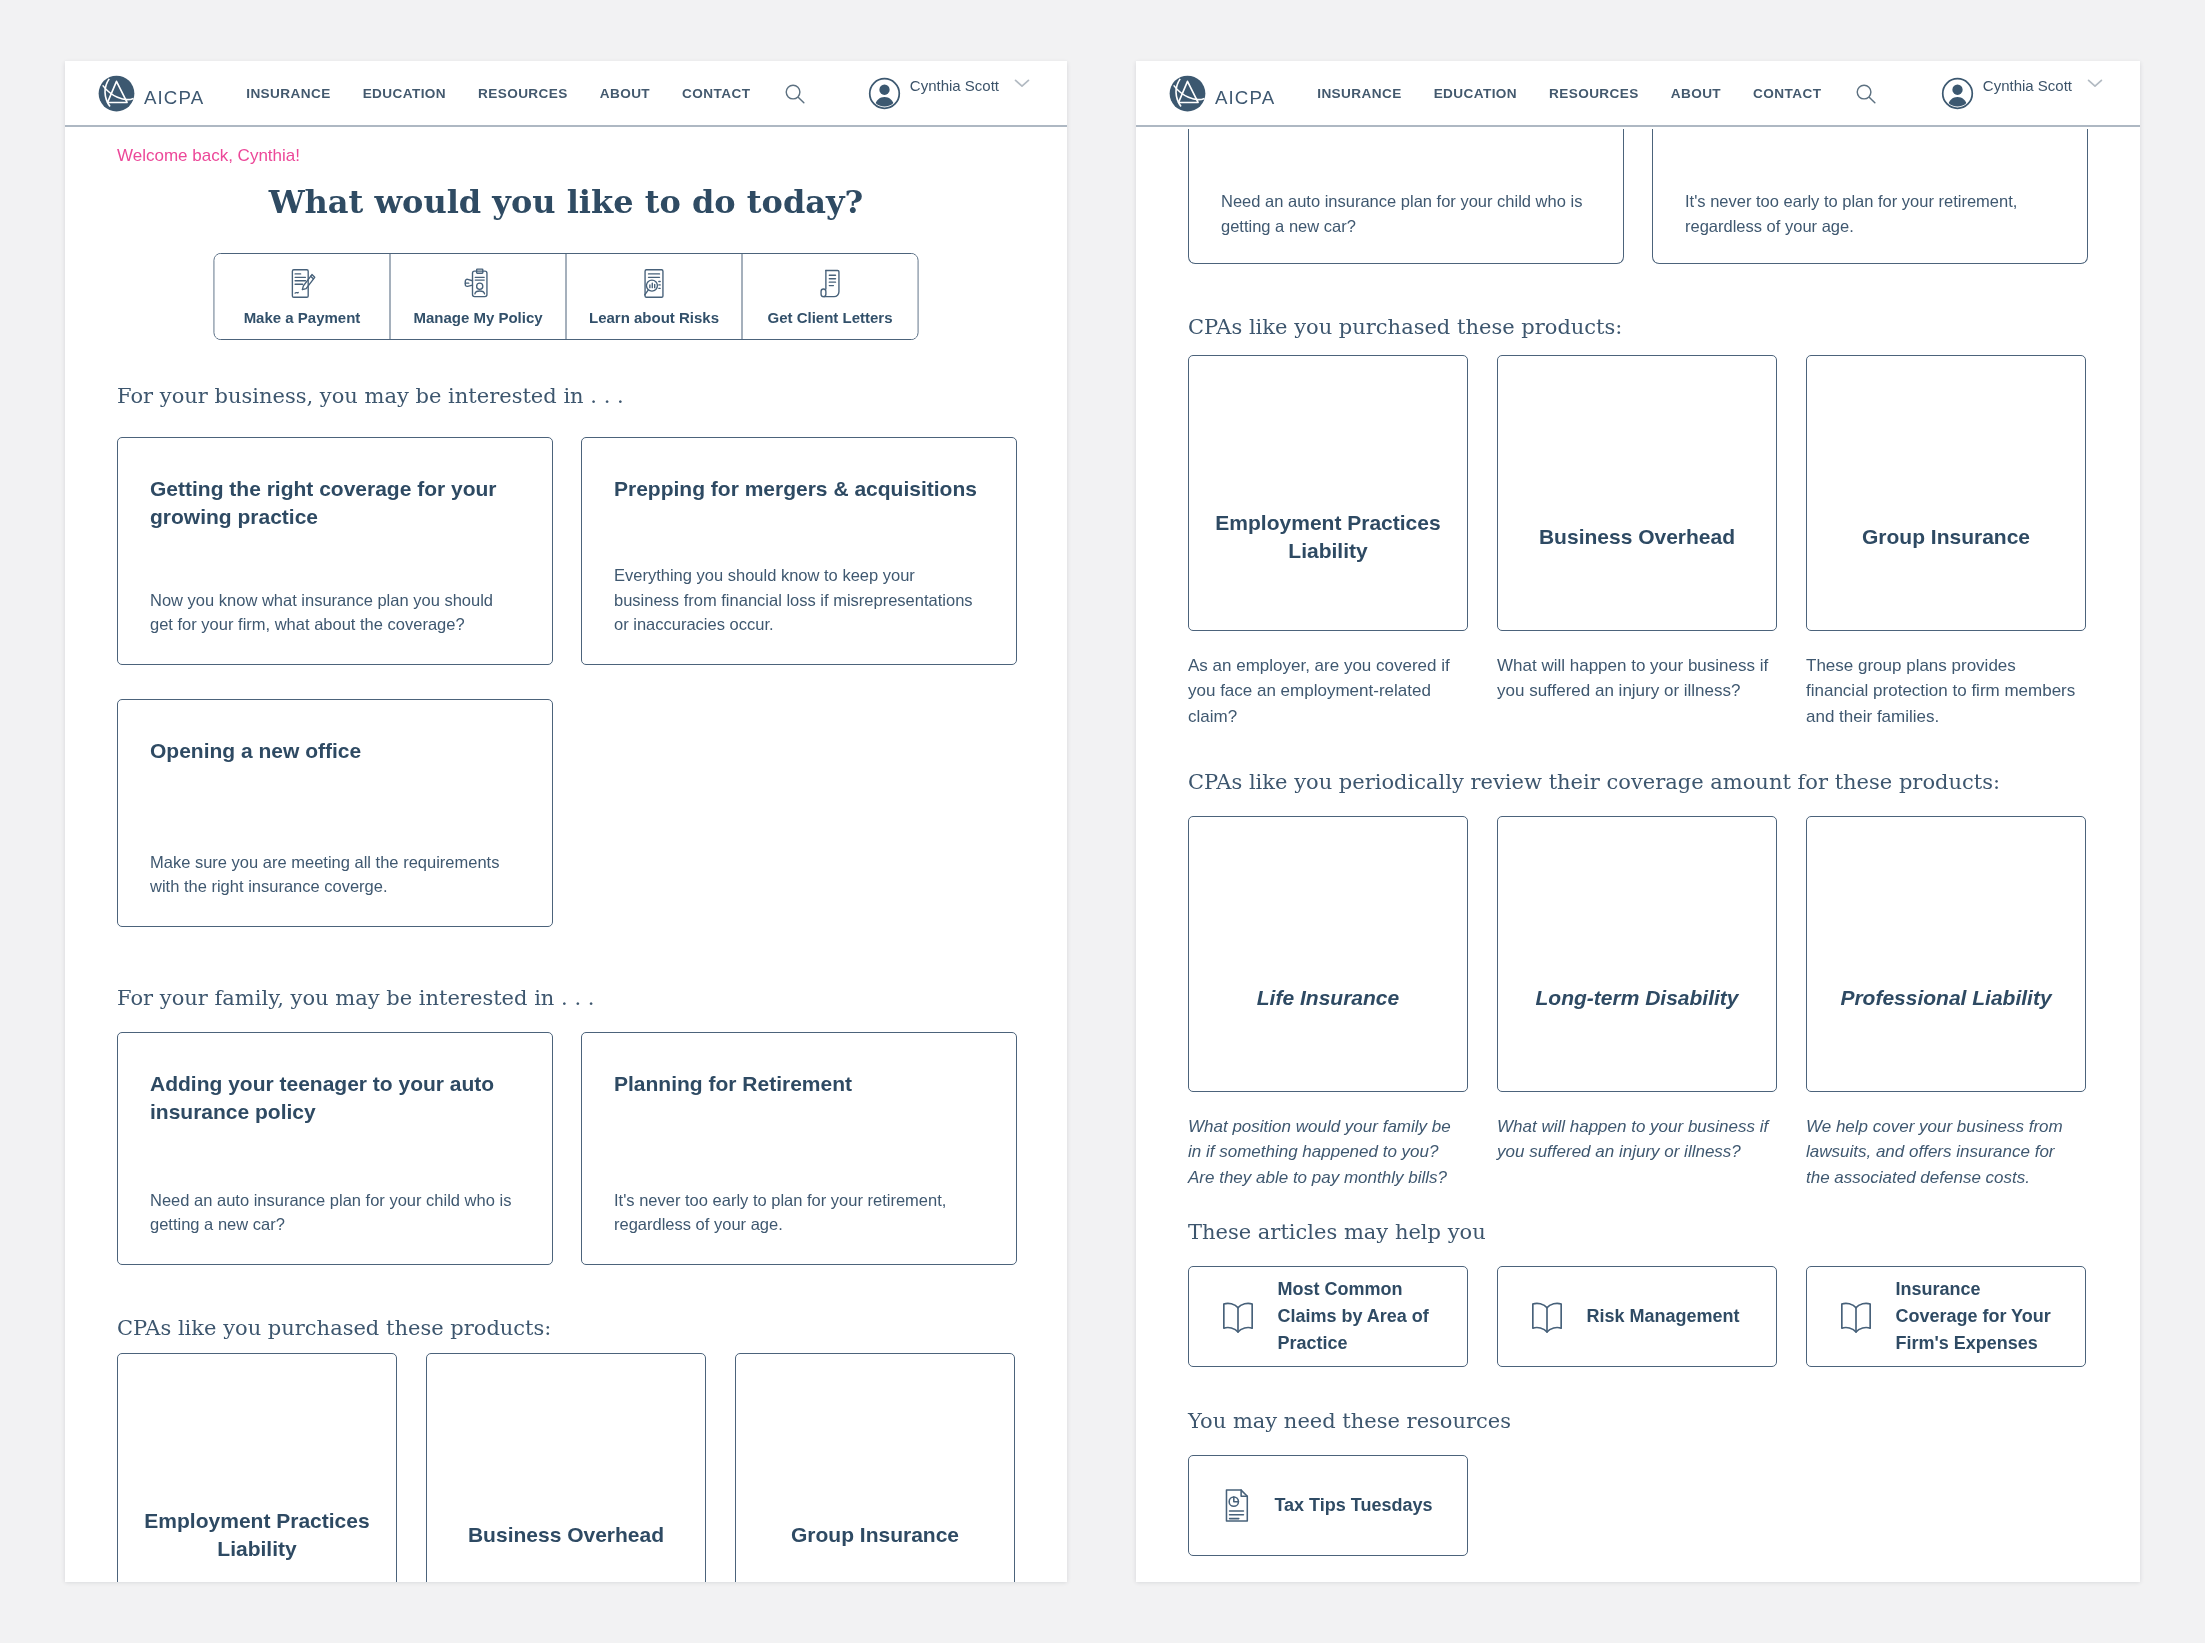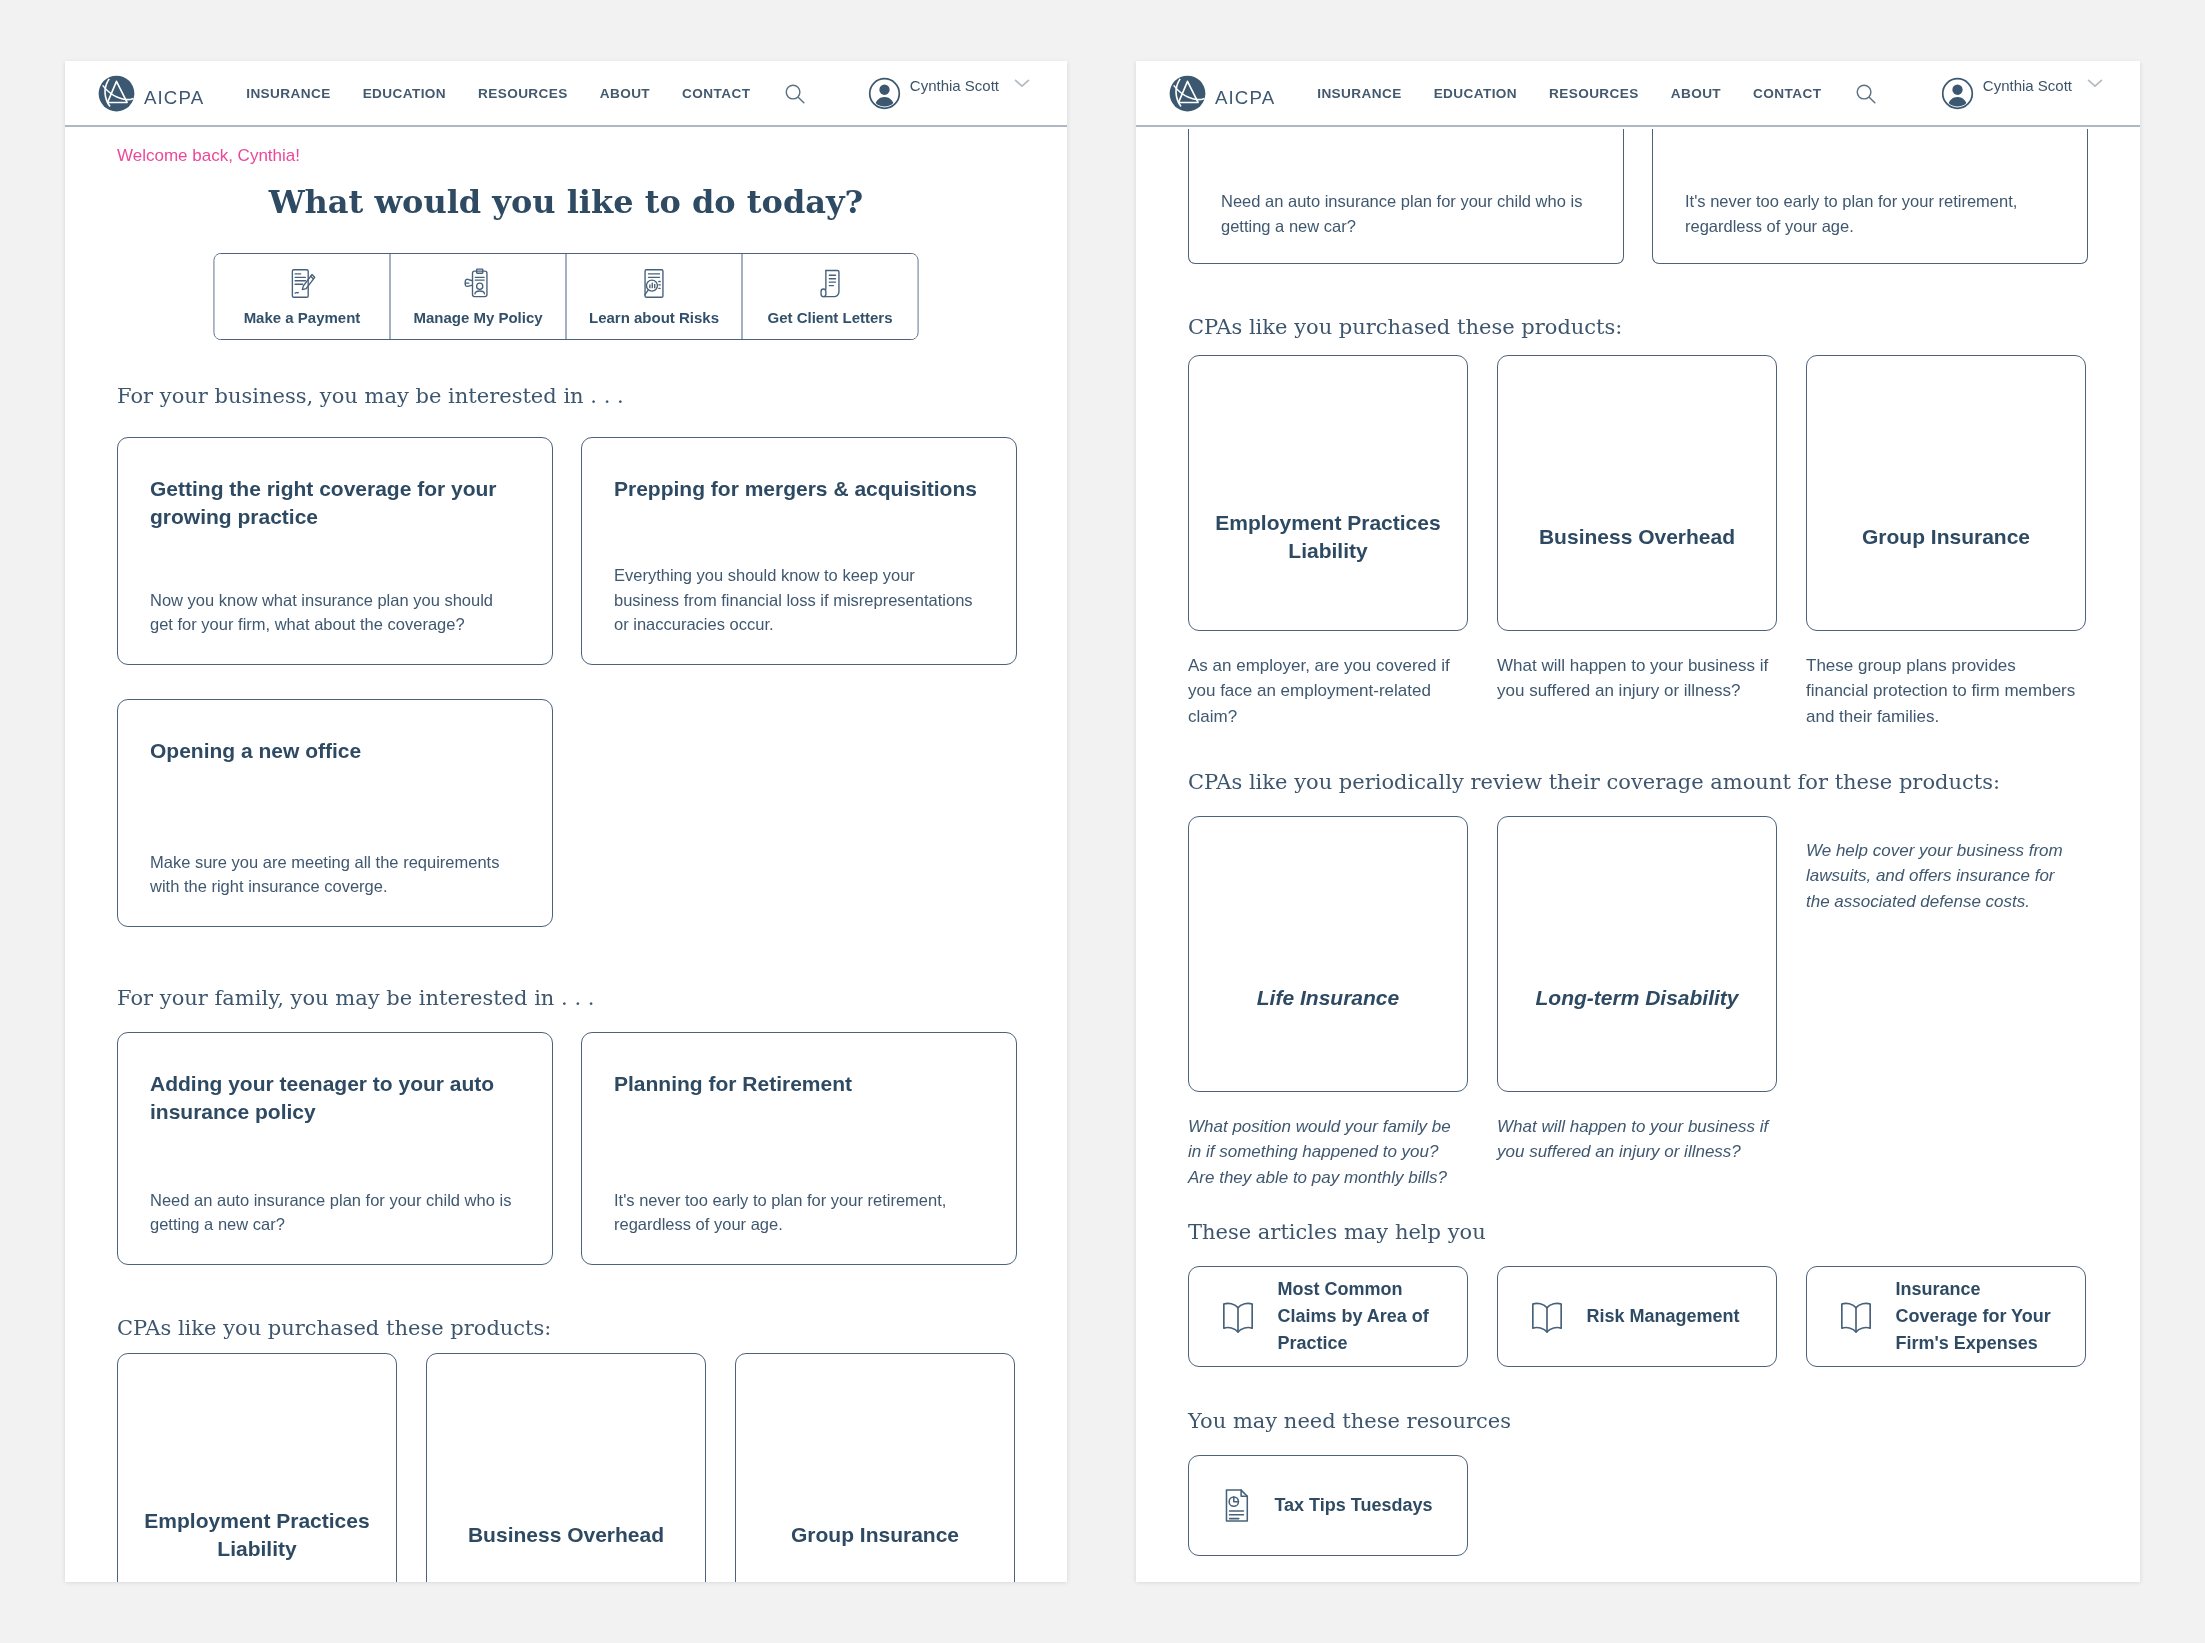--- a/index.html
+++ b/index.html
@@ -32,21 +32,21 @@
   .user{margin-left:auto;display:flex;align-items:flex-start;gap:9.3px;cursor:pointer;}
   .user-name{font-size:15px;color:#3c5369;}
   .user .chev{margin-left:5.7px;margin-top:2.9px;}
 
   
   .abs{position:absolute;left:52px;width:899px;box-sizing:border-box;}
   .section-heading{
     font-family:"DejaVu Serif", serif;font-size:21px;color:#3d566e;font-weight:400;
   }
   .card{
-    border:1.4px solid #4c637b;border-radius:11px;background:#fff;box-sizing:border-box;
+    border:1.4px solid #4c637b;border-radius:5px;background:#fff;box-sizing:border-box;
   }
 
   
   .greeting{position:absolute;top:85px;left:52px;font-size:17px;color:#ec4899;}
   .main-heading{
     position:absolute;top:122px;left:0;width:100%;text-align:center;
     font-family:"DejaVu Serif", serif;font-weight:700;font-size:32px;color:#2f4b63;
   }
   .qa{
     position:absolute;top:192px;left:50%;transform:translateX(-50%);
@@ -343,20 +343,23 @@
       </div>
       <div class="product-desc">What position would your family be in if something happened to you? Are they able to pay monthly bills?</div>
     </div>
     <div>
       <div class="card product-card">
         <div class="product-title">Long-term Disability</div>
       </div>
       <div class="product-desc">What will happen to your business if you suffered an injury or illness?</div>
     </div>
     <div>
+      <div class="card product-card">
+        <div class="product-title">Professional Liability</div>
+      </div>
       <div class="product-desc">We help cover your business from lawsuits, and offers insurance for the associated defense costs.</div>
     </div>
   </div>
 
   <div class="abs section-heading" style="top:1159px;">These articles may help you</div>
 
   <div class="abs grid3" style="top:1205px;">
     <div class="card mini-card">
       <span class="icon">
         <svg width="40" height="40" viewBox="0 0 48 48" fill="none" stroke="#47617a" stroke-width="2" stroke-linecap="round" stroke-linejoin="round">

